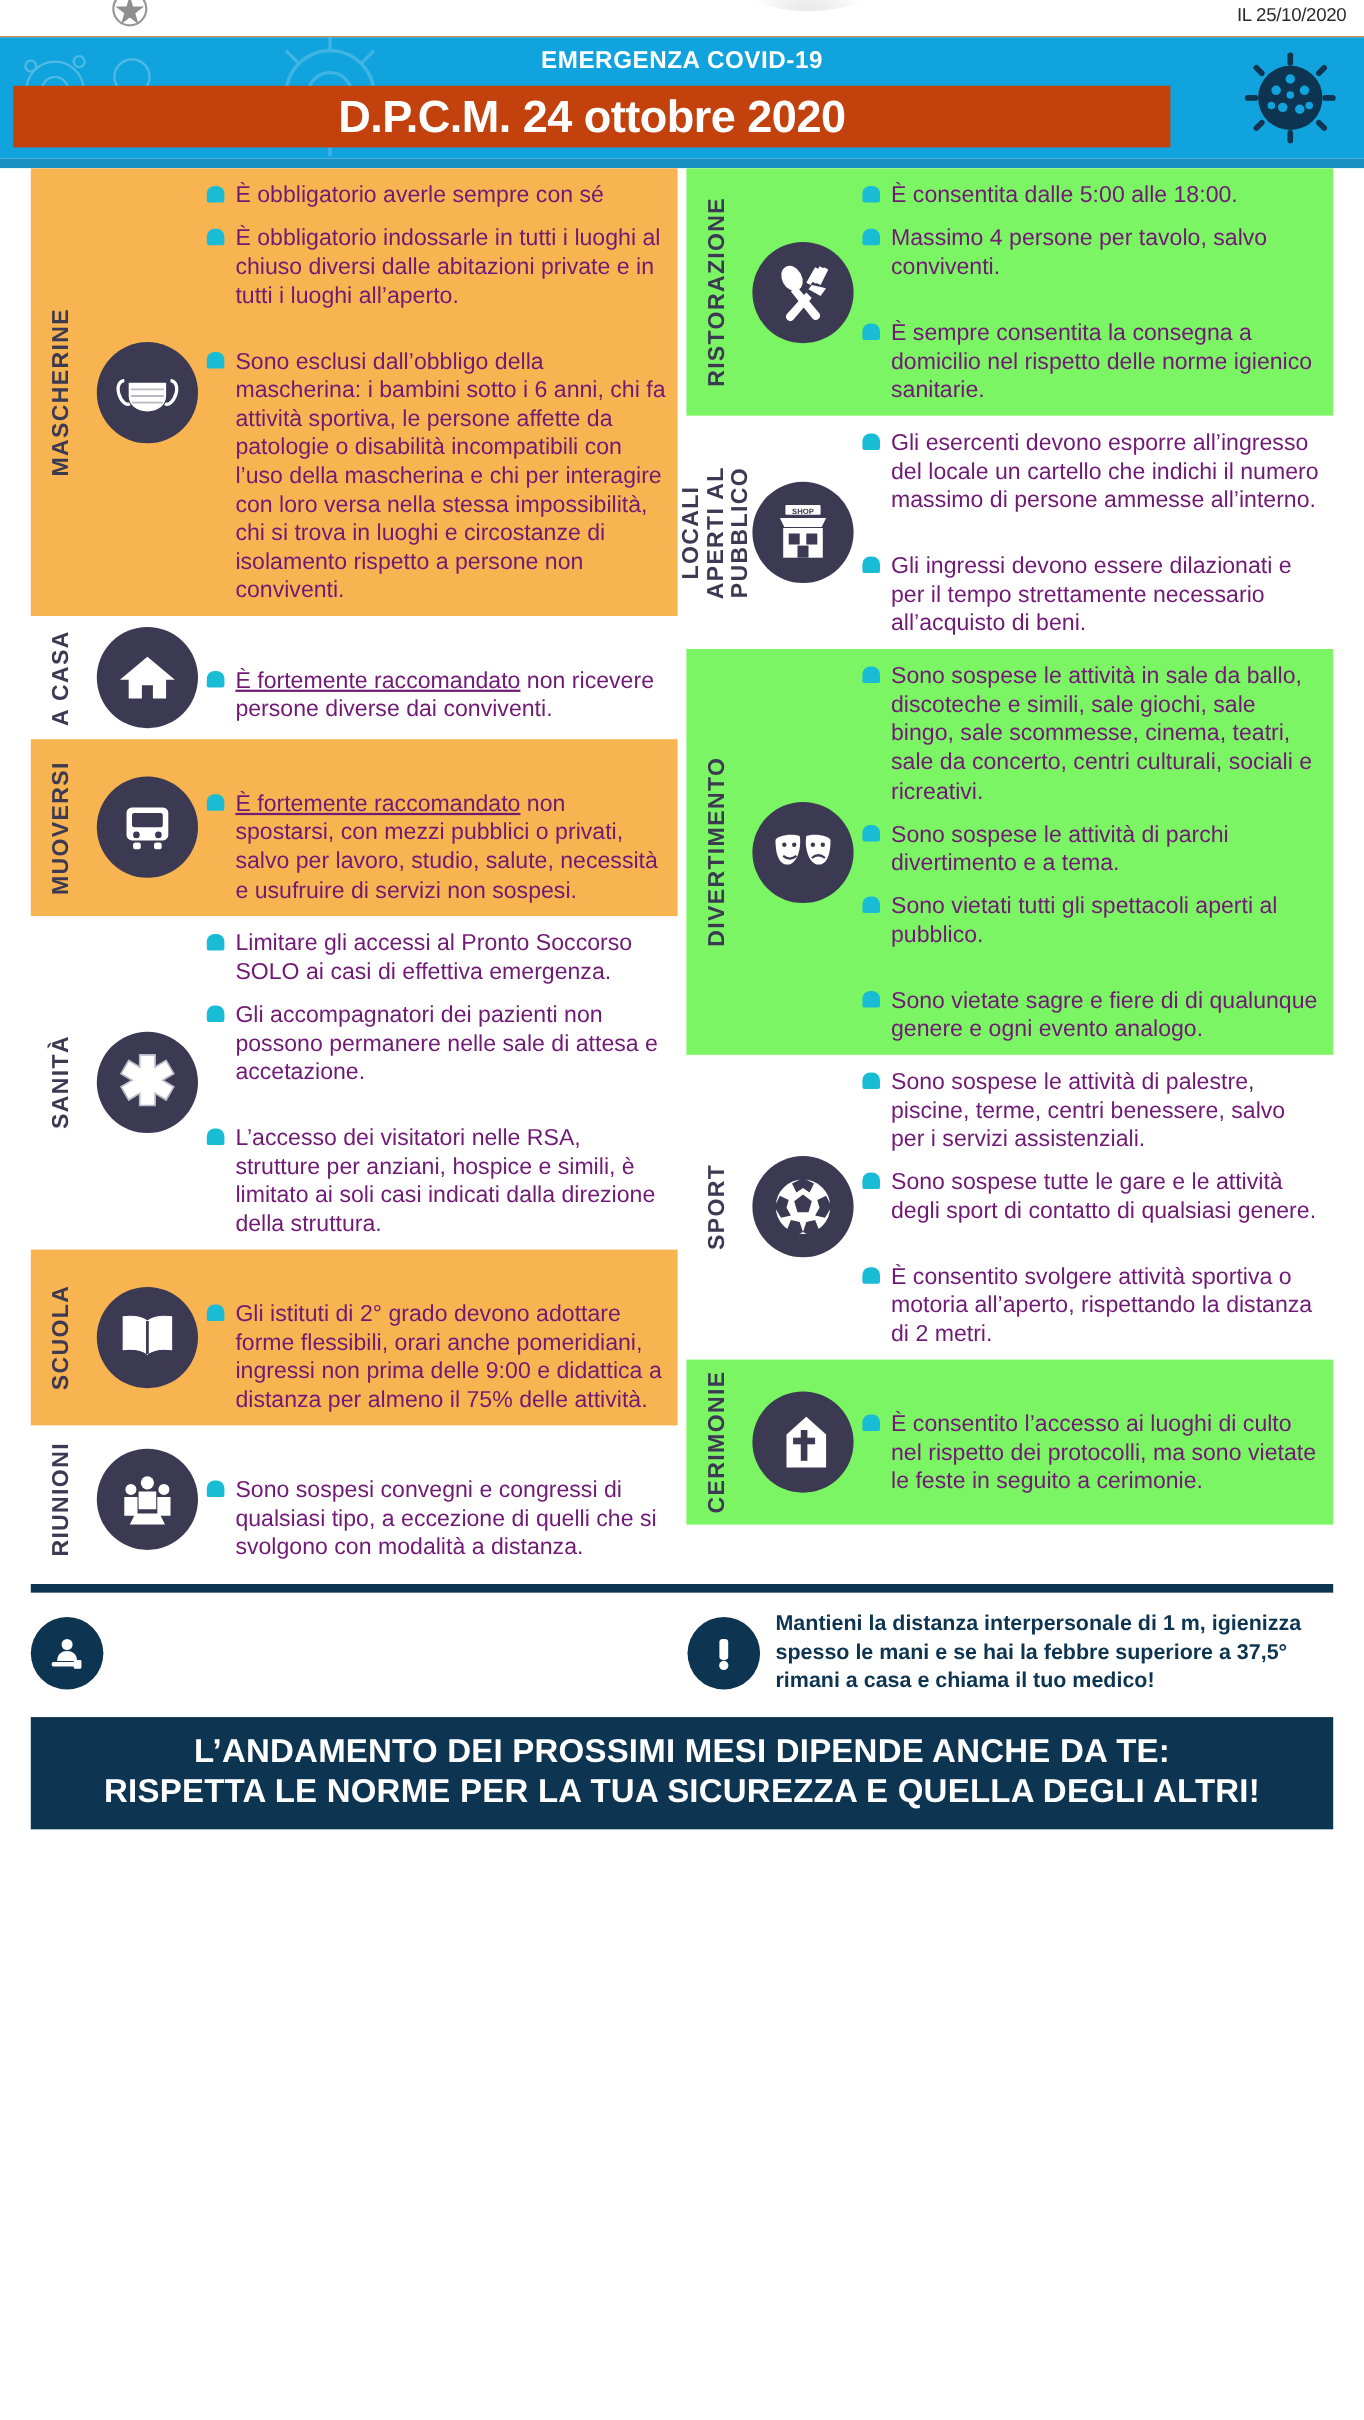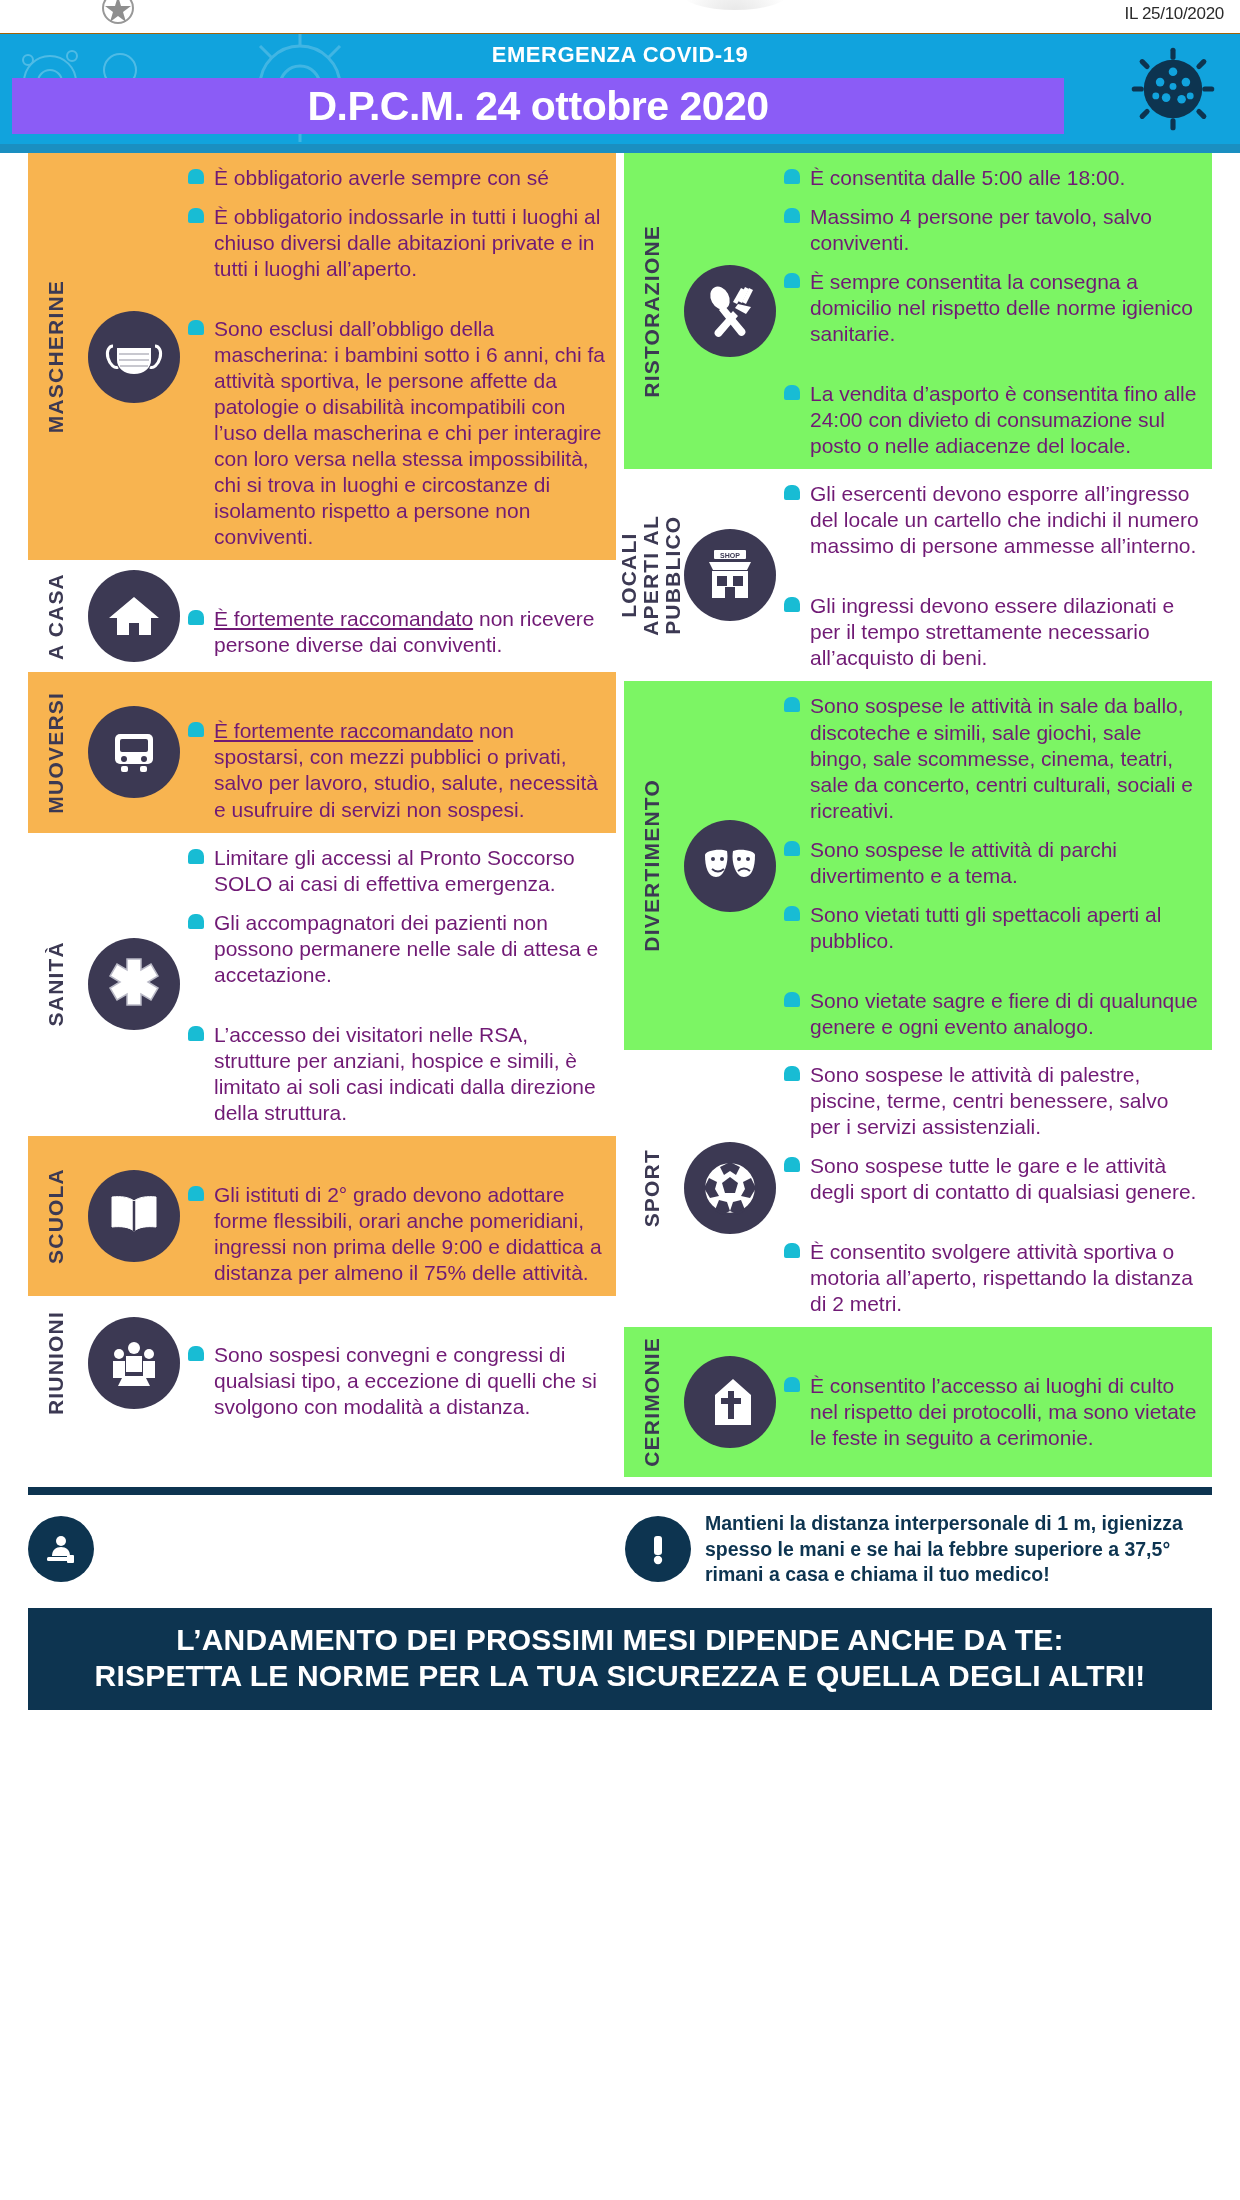--- a/index.html
+++ b/index.html
@@ -83,21 +83,21 @@
     font-weight: bold;
     font-size: 22px;
     letter-spacing: 0.5px;
     font-family: "Liberation Sans Narrow", "Liberation Sans", sans-serif;
   }
   .banner-title-wrap {
     position: absolute;
     left: 12px; right: 176px;
     top: 44px;
     height: 56px;
-    background: #8b5cf6;
+    background: #c2410c;
   }
   .banner-title {
     color: #ffffff;
     font-weight: bold;
     font-size: 41px;
     text-align: center;
     line-height: 56px;
     letter-spacing: -0.5px;
   }
 
@@ -463,21 +463,20 @@
                   <path d="M36 33 L18 53 a4 4 0 0 0 6 5 L41 38z"></path>
                 </g>
               </svg>
             </div>
           </div>
           <div class="sec-body">
             <ul class="bullets">
               <li><span>È consentita dalle 5:00 alle 18:00.</span></li>
               <li><span>Massimo 4 persone per tavolo, salvo conviventi.</span></li>
               <li><span>È sempre consentita la consegna a domicilio nel rispetto delle norme igienico sanitarie.</span></li>
-              <li><span>La vendita d’asporto è consentita fino alle 24:00 con divieto di consumazione sul posto o nelle adiacenze del locale.</span></li>
             </ul>
           </div>
         </div>
         <div class="sec white">
           <div class="sec-label multiline">
             <span>LOCALI
 APERTI AL
 PUBBLICO</span>
           </div>
           <div class="sec-icon">

